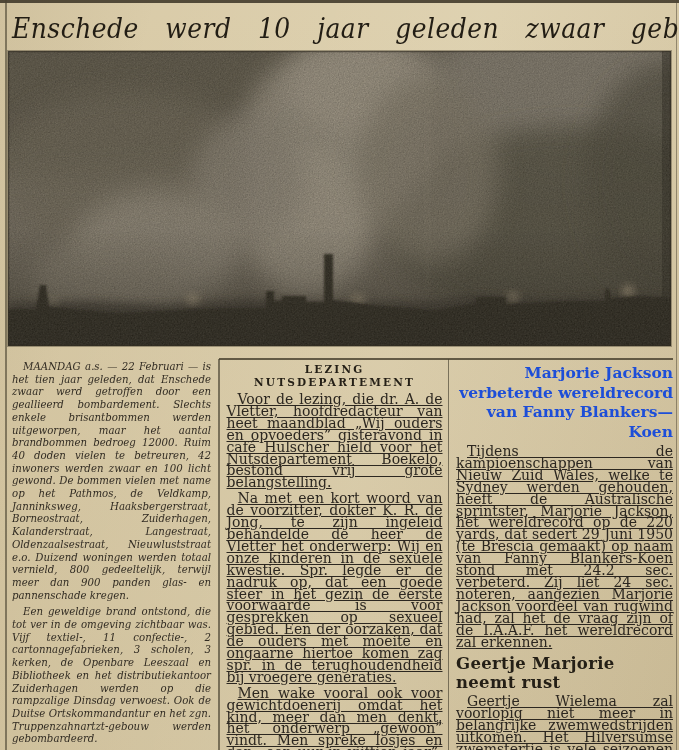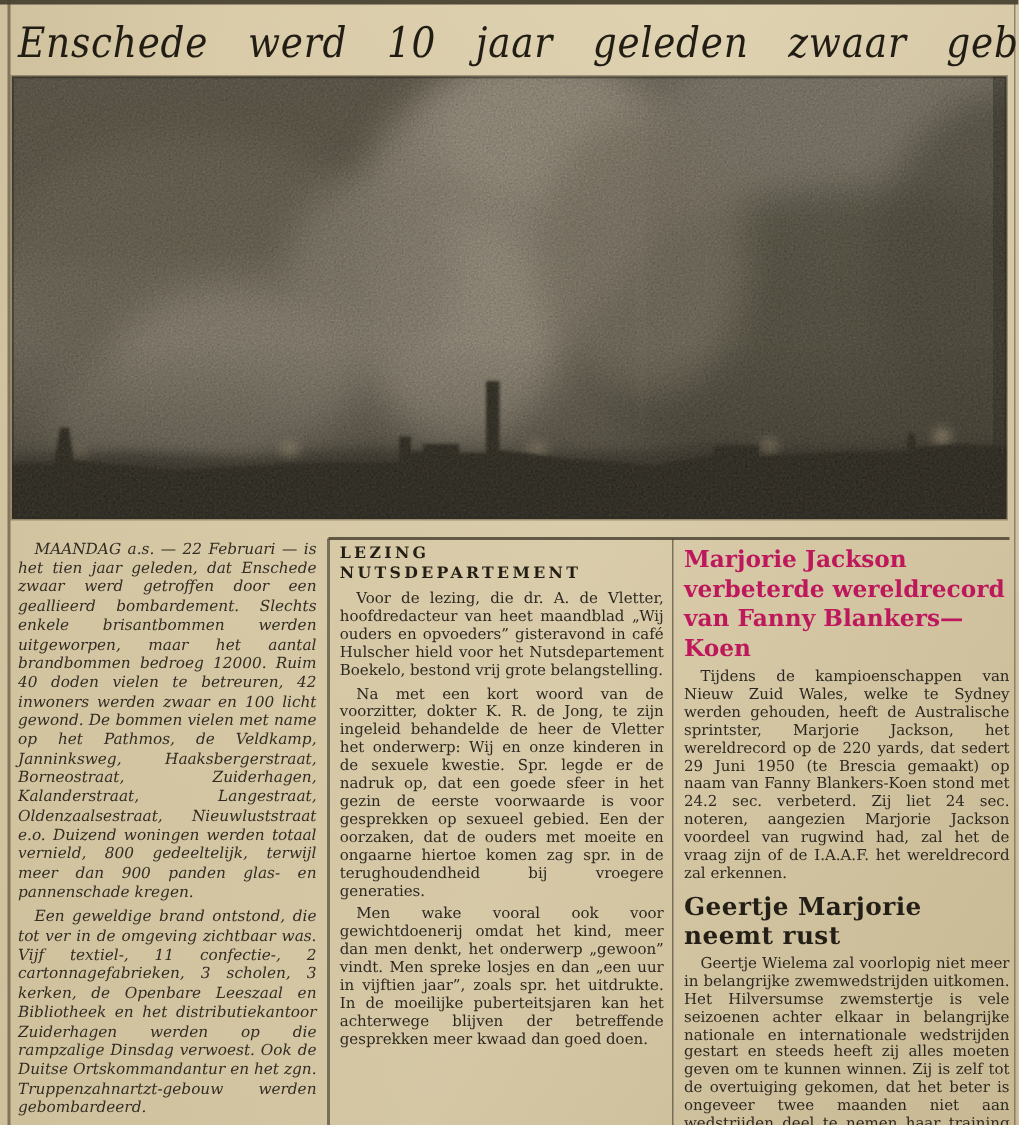--- a/index.html
+++ b/index.html
@@ -63,38 +63,39 @@
     text-indent:11px;
     text-align:justify;
     font-size:10px;line-height:12.6px;
   }
   .col-left p{
     font-style:italic;
     font-size:10.2px;line-height:12.7px;
     color:#322c23;
   }
   .col-mid p, .col-right p{
-    font-size:10px;line-height:11.9px;
+    font-size:14px;line-height:11.9px;
     color:#2c2720;
+    text-decoration:underline;
   }
   .kicker{
     margin:0 0 3px 0;
     font-style:italic;font-weight:bold;
     font-size:18px;line-height:20px;letter-spacing:.5px;
     color:#241f16;
   }
   .subhead{
-    margin:0 0 5px 0;
+    margin:0 0 5px 0;text-align:center;
     font-weight:bold;font-size:10.5px;line-height:13px;
     letter-spacing:2.2px;color:#241f16;
   }
   .sport-head1{
-    margin:0 0 5px 0;text-align:left;
+    margin:0 0 5px 0;text-align:right;
     font-weight:bold;font-size:15.5px;line-height:19.5px;
-    color:#be185d;
+    color:#1d4ed8;
   }
   .sport-head2{
     margin:6px 0 4px 0;
     font-weight:bold;font-size:16.5px;line-height:19px;
     color:#241f16;letter-spacing:.3px;
   }
 </style>
 </head>
 <body>
 

